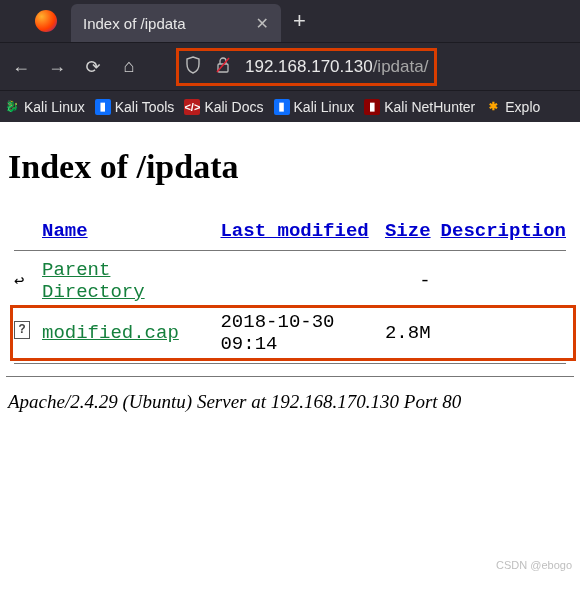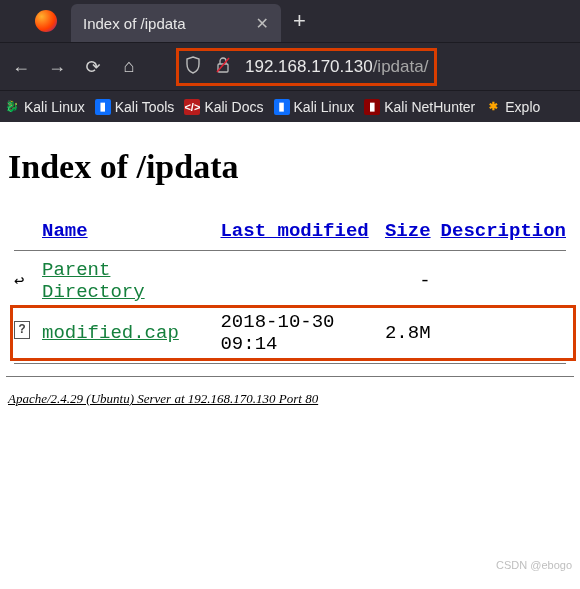--- a/index.html
+++ b/index.html
@@ -156,23 +156,22 @@
     font-size:12px; font-weight:bold; color:#444;
     line-height:17px;
   }
   .row-highlight {
     outline: 3px solid #d93d00;
     outline-offset: -1px;
   }
   address.server {
     font-style: italic;
     font-family: "Times New Roman", serif;
-    font-size: 13px;
+    font-size: 19px;
     margin: 14px 0 0 2px;
-    text-decoration: underline;
   }
   hr.sep {
     margin: 8px 0 6px 0;
     border: none;
     border-top: 1.5px solid #777;
   }
   .watermark {
     position: absolute;
     bottom: 18px; right: 8px;
     font-size: 11px;

